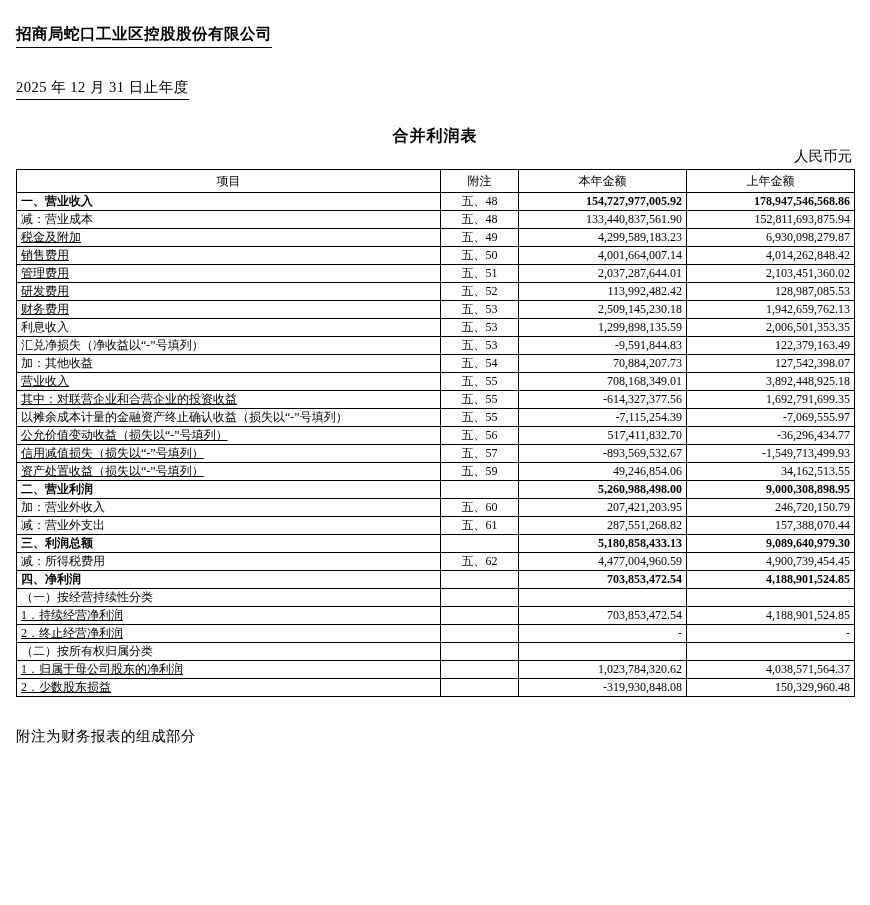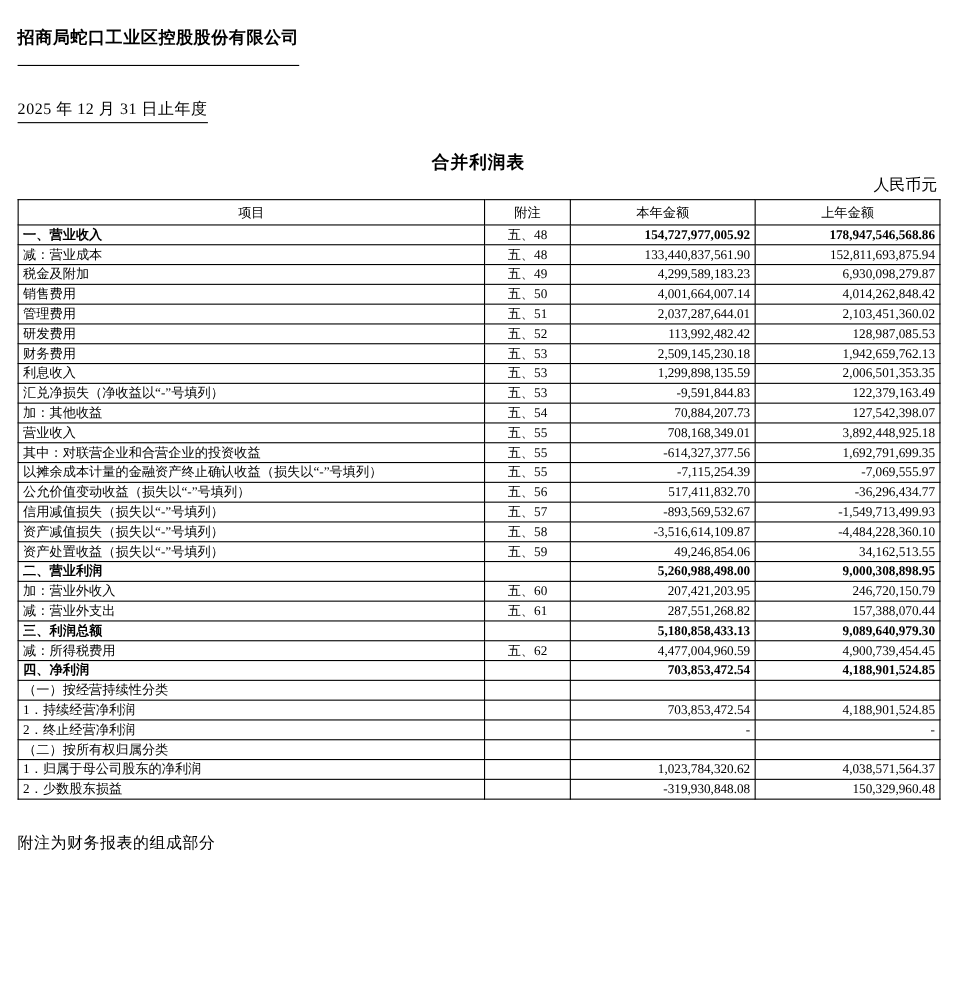--- a/index.html
+++ b/index.html
@@ -21,21 +21,21 @@
     box-sizing: border-box;
     padding: 18px 16px 0 16px;
     position: relative;
   }
   .company-name {
     font-size: 15.5px;
     font-weight: 700;
     letter-spacing: 0.5px;
     border-bottom: 1px solid #000;
     display: inline-block;
-    padding-bottom: 14px;
+    padding-bottom: 2px;
     margin-top: 6px;
   }
   .period {
     font-size: 14.5px;
     border-bottom: 1px solid #000;
     display: inline-block;
     padding-bottom: 2px;
     margin-top: 30px;
     letter-spacing: 0.5px;
   }
@@ -84,21 +84,21 @@
     white-space: nowrap;
   }
   td.num {
     text-align: right;
     white-space: nowrap;
     padding-right: 6px;
   }
   .bold { font-weight: 700; }
   .ind0 { padding-left: 6px; }
   .ind1 { padding-left: 22px; }
-  .ind2 { padding-left: 44px; }
+  .ind2 { padding-left: 44px; text-decoration: underline; }
   .ind3 { padding-left: 64px; }
   .ind4 { padding-left: 86px; }
   .wrap2 {
     white-space: normal;
     line-height: 1.3;
   }
   .footer-note {
     font-size: 14.5px;
     margin-top: 30px;
     letter-spacing: 0.5px;
@@ -221,26 +221,20 @@
           <td class="num">517,411,832.70</td>
           <td class="num">-36,296,434.77</td>
         </tr>
         <tr>
           <td class="item ind2">信用减值损失（损失以“-”号填列）</td>
           <td class="note">五、57</td>
           <td class="num">-893,569,532.67</td>
           <td class="num">-1,549,713,499.93</td>
         </tr>
         <tr>
-          <td class="item ind2">资产减值损失（损失以“-”号填列）</td>
-          <td class="note">五、58</td>
-          <td class="num">-3,516,614,109.87</td>
-          <td class="num">-4,484,228,360.10</td>
-        </tr>
-        <tr>
           <td class="item ind2">资产处置收益（损失以“-”号填列）</td>
           <td class="note">五、59</td>
           <td class="num">49,246,854.06</td>
           <td class="num">34,162,513.55</td>
         </tr>
         <tr>
           <td class="item ind0 bold">二、营业利润</td>
           <td class="note"></td>
           <td class="num bold">5,260,988,498.00</td>
           <td class="num bold">9,000,308,898.95</td>

